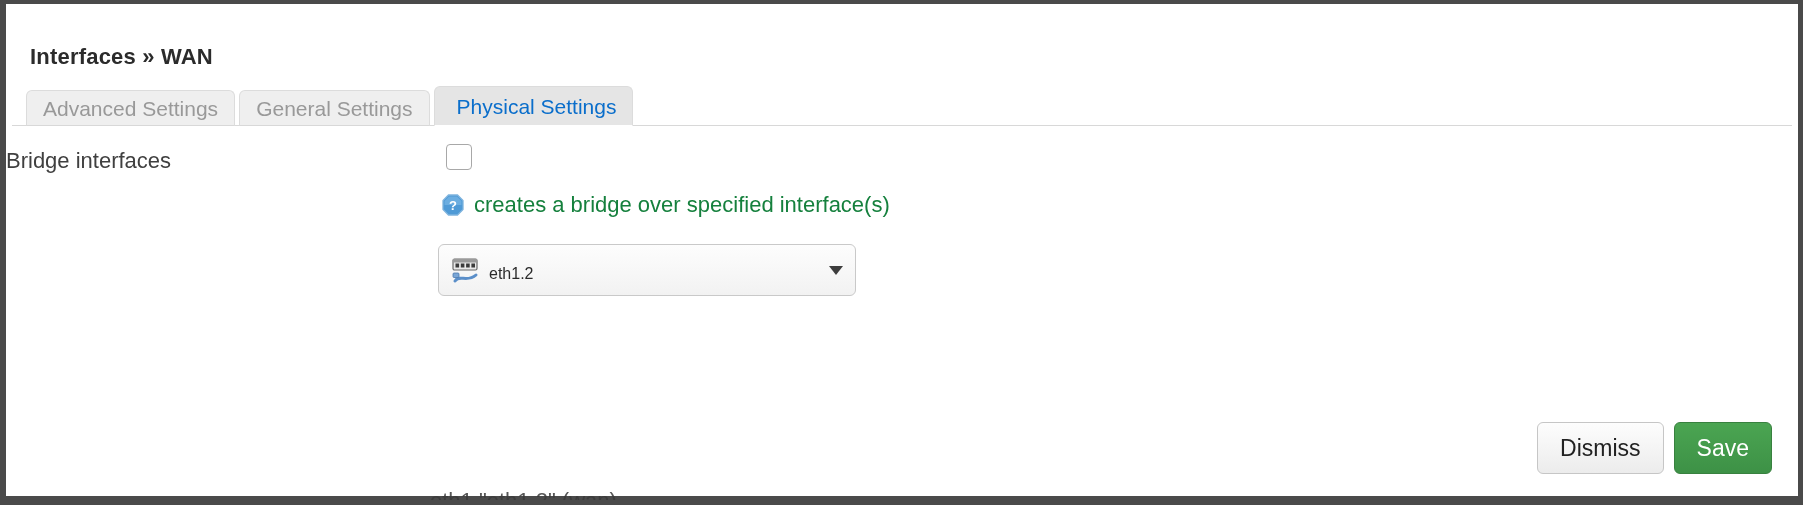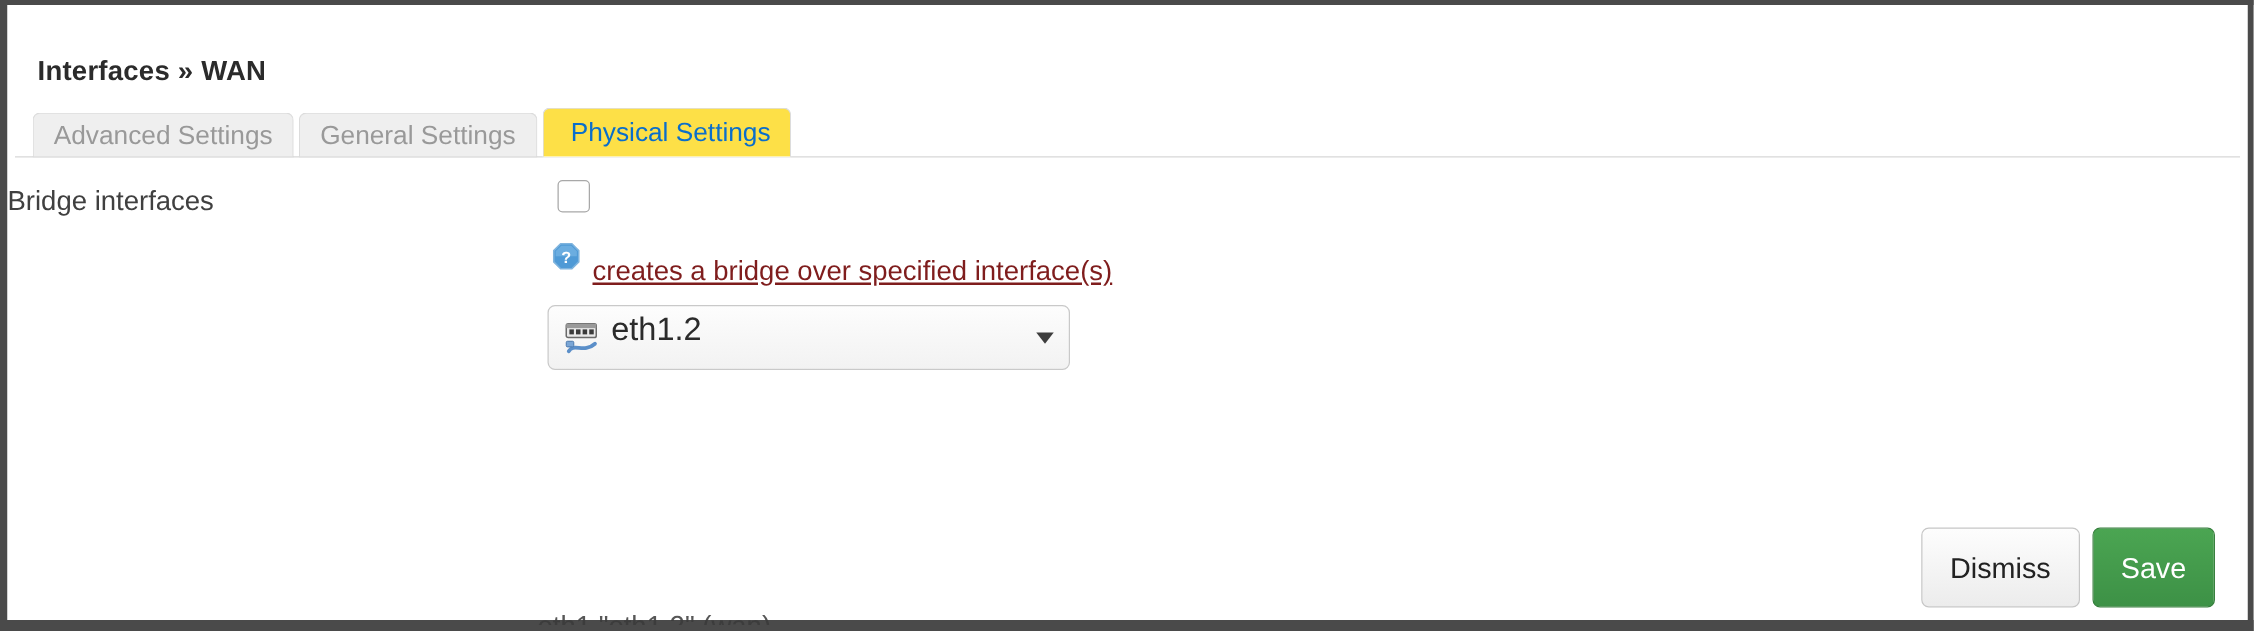--- a/index.html
+++ b/index.html
@@ -94,21 +94,21 @@
     border: 1px solid #dcdcdc;
     border-bottom: 1px solid #d8d8d8;
     border-radius: 6px 6px 0 0;
     box-sizing: border-box;
     white-space: nowrap;
     cursor: pointer;
     user-select: none;
   }
   .tab.active {
     color: #0a6ecb;
-    background: #fde047;
+    background: #e5e5e5;
     border: 1px solid #dcdcdc;
     border-bottom: 1px solid #ffffff;
     height: 40px;
     line-height: 40px;
     padding-left: 22px;
   }
 
   
   .form {
     position: absolute;
@@ -157,25 +157,24 @@
   .help-icon {
     position: absolute;
     left: 436px;
     top: 6px;
     width: 22px;
     height: 22px;
   }
   .help-text {
     position: absolute;
     left: 468px;
-    top: 16px;
+    top: 4px;
     font-size: 22px;
-    color: #7f1d1d;
-    white-space: nowrap;
-    text-decoration: underline;
+    color: #15803d;
+    white-space: nowrap;
   }
 
   
   .select-wrap {
     position: absolute;
     left: 432px;
     top: 2px;
     width: 418px;
     height: 52px;
     background: linear-gradient(to bottom, #fdfdfd 0%, #f2f2f2 100%);
@@ -187,22 +186,22 @@
   .select-iface-icon {
     position: absolute;
     left: 12px;
     top: 12px;
     width: 30px;
     height: 28px;
   }
   .select-value {
     position: absolute;
     left: 50px;
-    top: 3px;
-    font-size: 26px;
+    top: 20px;
+    font-size: 16px;
     color: #2b2b2b;
     white-space: nowrap;
   }
   .select-arrow {
     position: absolute;
     right: 12px;
     top: 21px;
     width: 0; height: 0;
     border-left: 7px solid transparent;
     border-right: 7px solid transparent;
@@ -211,21 +210,21 @@
 
   
   .buttons {
     position: absolute;
     right: 26px;
     top: 418px;
     display: flex;
     gap: 10px;
   }
   .btn {
-    height: 64px;
+    height: 52px;
     min-width: 78px;
     padding: 2px 22px;
     font-size: 23px;
     border-radius: 6px;
     box-sizing: border-box;
     cursor: pointer;
     display: flex;
     align-items: center;
     justify-content: center;
     user-select: none;

